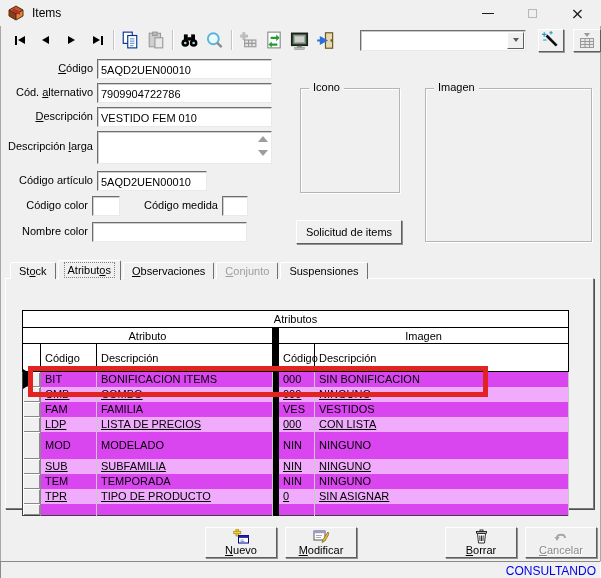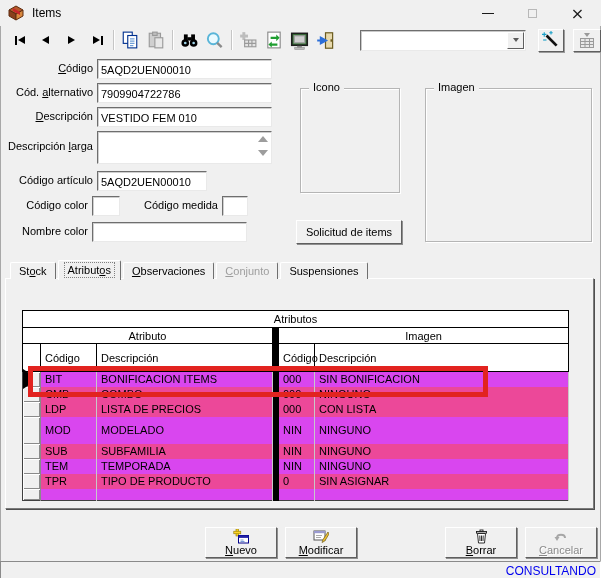--- a/index.html
+++ b/index.html
@@ -61,21 +61,21 @@
   
   #tabpage { position:absolute; left:5px; top:278px; width:589px; height:231px; background:#f0f0f0; border:1px solid; border-color:#fff #7a7a7a #7a7a7a #fff; box-shadow:1px 1px 0 #4e4e4e; }
   
   #grid { position:absolute; left:22px; top:310px; border-collapse:collapse; table-layout:fixed; width:546px; border:1px solid #404040; }
   #grid td { font-size:11px; vertical-align:middle; }
   .gh { background:#fff; border:1px solid #000; text-align:center; }
   .gh.left { text-align:left; padding-left:4px; }
   .gdv { background:#000; border:1px solid #000; padding:0; }
   .gc { padding:0 0 0 4px; border-right:1px solid #c8c8c8; white-space:nowrap; overflow:hidden; }
   .row-w { background:#d946ef; }
-  .row-y { background:#ec4899; }
+  .row-y { background:#f0abfc;text-decoration:underline; }
   .ind { background:#f0f0f0; border-right:1px solid #8a8a8a; box-shadow:inset 1px 1px 0 #fff, inset -1px -1px 0 #8a8a8a; }
   .cur-tri { width:0; height:0; border-top:4px solid transparent; border-bottom:4px solid transparent; border-left:6px solid #000; margin:0 auto; }
   
   #highlight-box { position:absolute; left:28px; top:366px; width:460px; height:31px; border:5px solid #e2231f; z-index:6; pointer-events:none; }
   
   .action-btn { position:absolute; top:527px; width:72px; height:31px; display:flex; flex-direction:column; align-items:center; justify-content:center; gap:0px; }
   .action-btn svg { display:block; }
   .action-btn .albl { line-height:12px; }
   .action-btn.disabled .albl { color:#8a8a8a; text-shadow:1px 1px 0 #fff; }
   
@@ -295,20 +295,28 @@
     <td class="gc">SIN BONIFICACION</td>
   </tr>
   <tr style="height:15px" class="row-y">
     <td class="ind"></td>
     <td class="gc">CMB</td>
     <td class="gc">COMBO</td>
     <td class="gdv"></td>
     <td class="gc">000</td>
     <td class="gc">NINGUNO</td>
   </tr>
+  <tr style="height:15px" class="row-w">
+    <td class="ind"></td>
+    <td class="gc">FAM</td>
+    <td class="gc">FAMILIA</td>
+    <td class="gdv"></td>
+    <td class="gc">VES</td>
+    <td class="gc">VESTIDOS</td>
+  </tr>
   <tr style="height:15px" class="row-y">
     <td class="ind"></td>
     <td class="gc">LDP</td>
     <td class="gc">LISTA DE PRECIOS</td>
     <td class="gdv"></td>
     <td class="gc">000</td>
     <td class="gc">CON LISTA</td>
   </tr>
   <tr style="height:27px" class="row-w">
     <td class="ind"></td>

